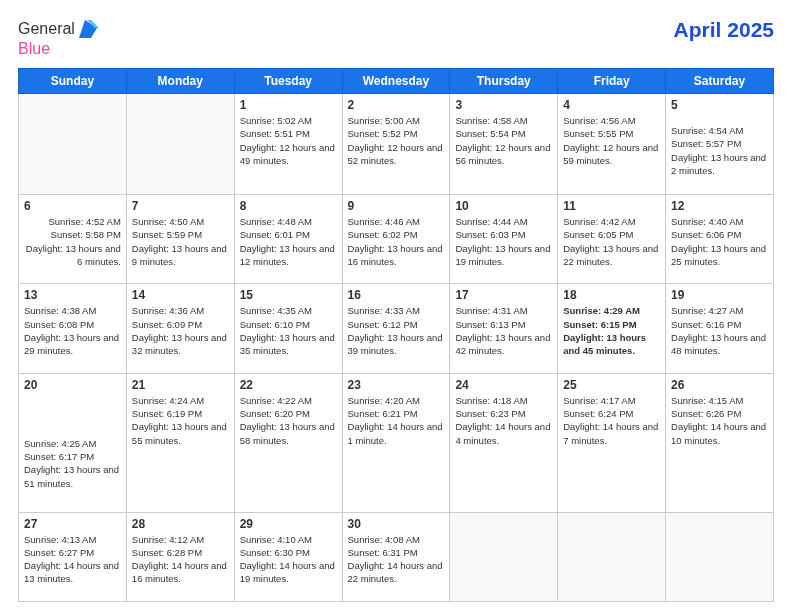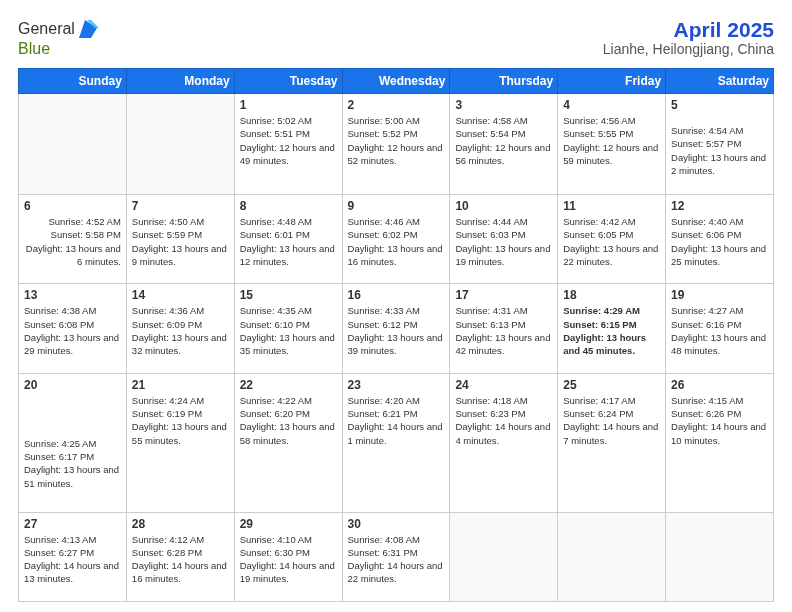--- a/index.html
+++ b/index.html
@@ -21,21 +21,21 @@
       display: flex;
       justify-content: space-between;
       align-items: flex-start;
       margin-bottom: 10px;
     }
     .logo {
       display: flex;
       align-items: center;
     }
     .logo-general { color: #333; }
-    .logo-blue { color: #4d7c0f; }
+    .logo-blue { color: #ec4899; }
     .logo-icon {
       width: 22px;
       height: 22px;
       margin-left: 2px;
     }
     .title-block {
       text-align: right;
     }
     .title-month {
       font-size: 21px;
@@ -53,21 +53,21 @@
       border-collapse: collapse;
       width: 100%;
       table-layout: fixed;
     }
     .calendar th {
       background-color: #1a73e8;
       color: #fff;
       font-size: 12px;
       font-weight: bold;
       padding: 5px 4px;
-      text-align: right;
+      text-align: center;
       border: 1px solid #1560c0;
     }
     .calendar td {
       border: 1px solid #ccc;
       vertical-align: top;
       padding: 4px 5px;
       font-size: 10px;
       color: #333;
       height: 78px;
     }
@@ -99,21 +99,20 @@
           <svg class="logo-icon" viewBox="0 0 22 22">
             <polygon points="8,2 20,10 14,20 2,20" fill="#1a73e8"></polygon>
             <polygon points="14,2 22,10 18,10 10,2" fill="#4fc3f7"></polygon>
           </svg>
         </div>
         <div class="logo-blue">Blue</div>
       </div>
     </div>
     <div class="title-block">
       <div class="title-month">April 2025</div>
-      <div class="title-location">Lianhe, Heilongjiang, China</div>
     </div>
   </div>
 
   <table class="calendar">
     <thead>
       <tr id="weekday-header">
           <th>Sunday</th>
           <th>Monday</th>
           <th>Tuesday</th>
           <th>Wednesday</th>

